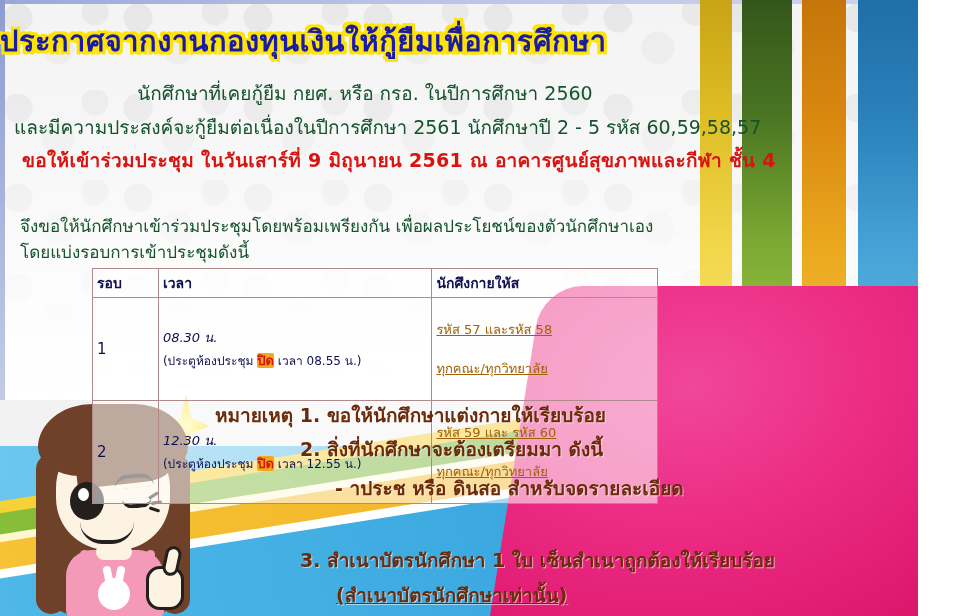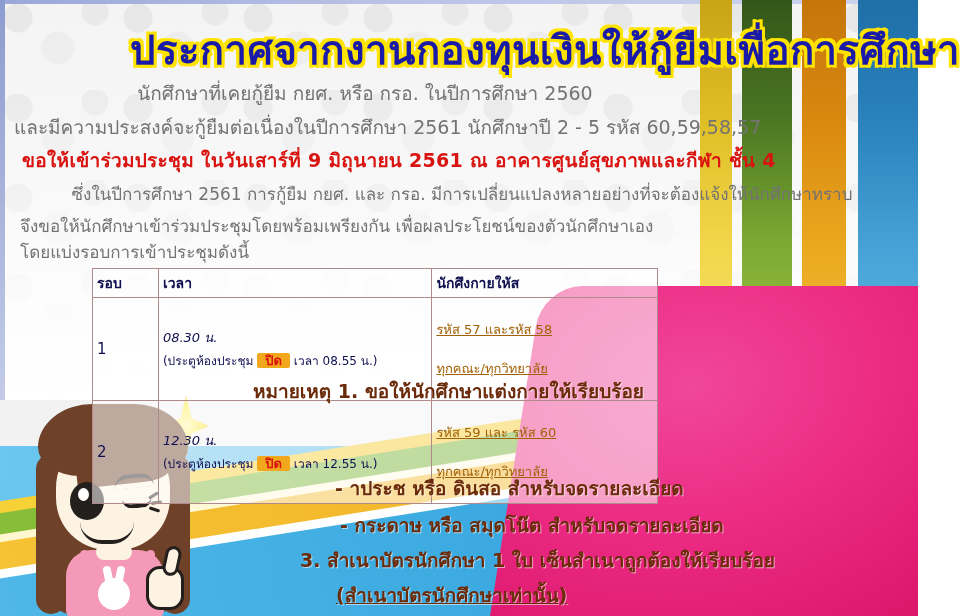--- a/index.html
+++ b/index.html
@@ -178,33 +178,33 @@
     background:#fdf3e3; border:3px solid #231f1c; border-radius:14px;
   }
   .g-thumb {
     position:absolute; left:146px; top:148px; width:16px; height:30px;
     background:#fdf3e3; border:3px solid #231f1c; border-radius:9px;
     transform:rotate(12deg);
   }
 
   
   .headline {
-    position:absolute; left:0; top:18px; width:960px;
-    text-align:right;
-    font-size:40px; font-weight:bold;
+    position:absolute; left:0; top:18px; width:852px;
+    text-align:left;
+    font-size:29px; font-weight:bold;
     color:#1a1aa8;
     letter-spacing:.5px;
     text-shadow:
        2px 0 0 #ffe400, -2px 0 0 #ffe400, 0 2px 0 #ffe400, 0 -2px 0 #ffe400,
        2px 2px 0 #ffe400, -2px 2px 0 #ffe400, 2px -2px 0 #ffe400, -2px -2px 0 #ffe400,
        3px 3px 0 #ffe400, -3px -3px 0 #ffe400, 3px -3px 0 #ffe400, -3px 3px 0 #ffe400;
     white-space:nowrap;
   }
   .lead {
-    position:absolute; width:960px; color:#737373; font-size:19px; white-space:nowrap;
+    position:absolute; width:960px; color:#14532d; font-size:19px; white-space:nowrap;
   }
   .lead.l1 { top:78px;  left:0; text-align:center; padding-right:230px; }
   .lead.l2 { top:112px; left:14px; text-align:left; }
   .lead.l3 { top:145px; left:22px; text-align:left; color:#d9130f; font-weight:bold; letter-spacing:.3px; }
   .lead.l4 { top:180px; left:0; text-align:center; padding-right:36px; font-size:17px; }
   .lead.l5 { top:212px; left:20px; text-align:left; font-size:17px; }
   .lead.l6 { top:238px; left:20px; text-align:left; font-size:17px; }
 
   
   .tbl-wrap { position:absolute; left:92px; top:268px; width:566px; }
@@ -219,31 +219,31 @@
   }
   table.meet th { font-weight:bold; font-size:14px; color:#101050; height:24px; }
   .col-round { width:66px; }
   .col-time  { width:274px; }
   .col-code  { width:226px; }
   td.round { font-size:15px; }
   .time-main { display:block; font-size:13px; margin:3px 0 2px;font-style:italic; }
   .time-note { display:block; font-size:12px; margin-bottom:3px; }
   .closed {
     color:#d9130f; font-weight:bold;
-    background:#f2a81c; padding:0 8px; border-radius:2px; font-size:13px;
+    background:#f2a81c; padding:0 0; border-radius:2px; font-size:13px;
   }
   .code-line { display:block; color:#a16207; text-decoration:underline; font-size:13px; margin:18px 0; }
 
   
   .note {
     position:absolute; white-space:nowrap;
     font-size:19px; font-weight:bold; color:#6b2b0a;
     text-shadow:1px 1px 0 rgba(255,255,255,.55);
   }
-  .n1 { left:215px; top:376px;margin-left:38px; }
+  .n1 { left:215px; top:400px; }
   .n2 { left:300px; top:434px; }
   .n3 { left:335px; top:473px; }
   .n4 { left:340px; top:510px; }
   .n5 { left:300px; top:545px;text-align:center; }
   .n6 { left:336px; top:580px; text-decoration:underline; }
 </style>
 </head>
 <body>
 
 <div id="poster">
@@ -294,21 +294,20 @@
     <div class="g-mouth"></div>
     <div class="g-hand"></div>
     <div class="g-thumb"></div>
   </div>
 
   <div class="headline">ประกาศจากงานกองทุนเงินให้กู้ยืมเพื่อการศึกษา</div>
 
   <div class="lead l1">นักศึกษาที่เคยกู้ยืม กยศ. หรือ กรอ. ในปีการศึกษา 2560</div>
   <div class="lead l2">และมีความประสงค์จะกู้ยืมต่อเนื่องในปีการศึกษา 2561  นักศึกษาปี 2 - 5 รหัส 60,59,58,57</div>
   <div class="lead l3">ขอให้เข้าร่วมประชุม  ในวันเสาร์ที่  9  มิถุนายน  2561  ณ อาคารศูนย์สุขภาพและกีฬา  ชั้น 4</div>
-  <div class="lead l4">ซึ่งในปีการศึกษา 2561 การกู้ยืม กยศ. และ กรอ. มีการเปลี่ยนแปลงหลายอย่างที่จะต้องแจ้งให้นักศึกษาทราบ</div>
   <div class="lead l5">จึงขอให้นักศึกษาเข้าร่วมประชุมโดยพร้อมเพรียงกัน เพื่อผลประโยชน์ของตัวนักศึกษาเอง</div>
   <div class="lead l6">โดยแบ่งรอบการเข้าประชุมดังนี้</div>
 
   <div class="tbl-wrap">
     <table class="meet">
       <thead>
         <tr>
           <th class="col-round">รอบ</th>
           <th class="col-time">เวลา</th>
           <th class="col-code">นักศึงกายใหัส</th>
@@ -335,18 +334,18 @@
           <td>
             <span class="code-line">รหัส 59 และ รหัส 60</span>
             <span class="code-line">ทุกคณะ/ทุกวิทยาลัย</span>
           </td>
         </tr>
       </tbody>
     </table>
   </div>
 
   <div class="note n1">หมายเหตุ  1. ขอให้นักศึกษาแต่งกายให้เรียบร้อย</div>
+  <div class="note n2">2. สิ่งที่นักศึกษาจะต้องเตรียมมา ดังนี้</div>
   <div class="note n3">- าประช หรือ ดินสอ สำหรับจดรายละเอียด</div>
-  <div class="note n4">- กระดาษ หรือ สมุดโน๊ต สำหรับจดรายละเอียด</div>
   <div class="note n5">3. สำเนาบัตรนักศึกษา 1 ใบ เซ็นสำเนาถูกต้องให้เรียบร้อย</div>
   <div class="note n6">(สำเนาบัตรนักศึกษาเท่านั้น)</div>
 
 </div>
 
 </body></html>

